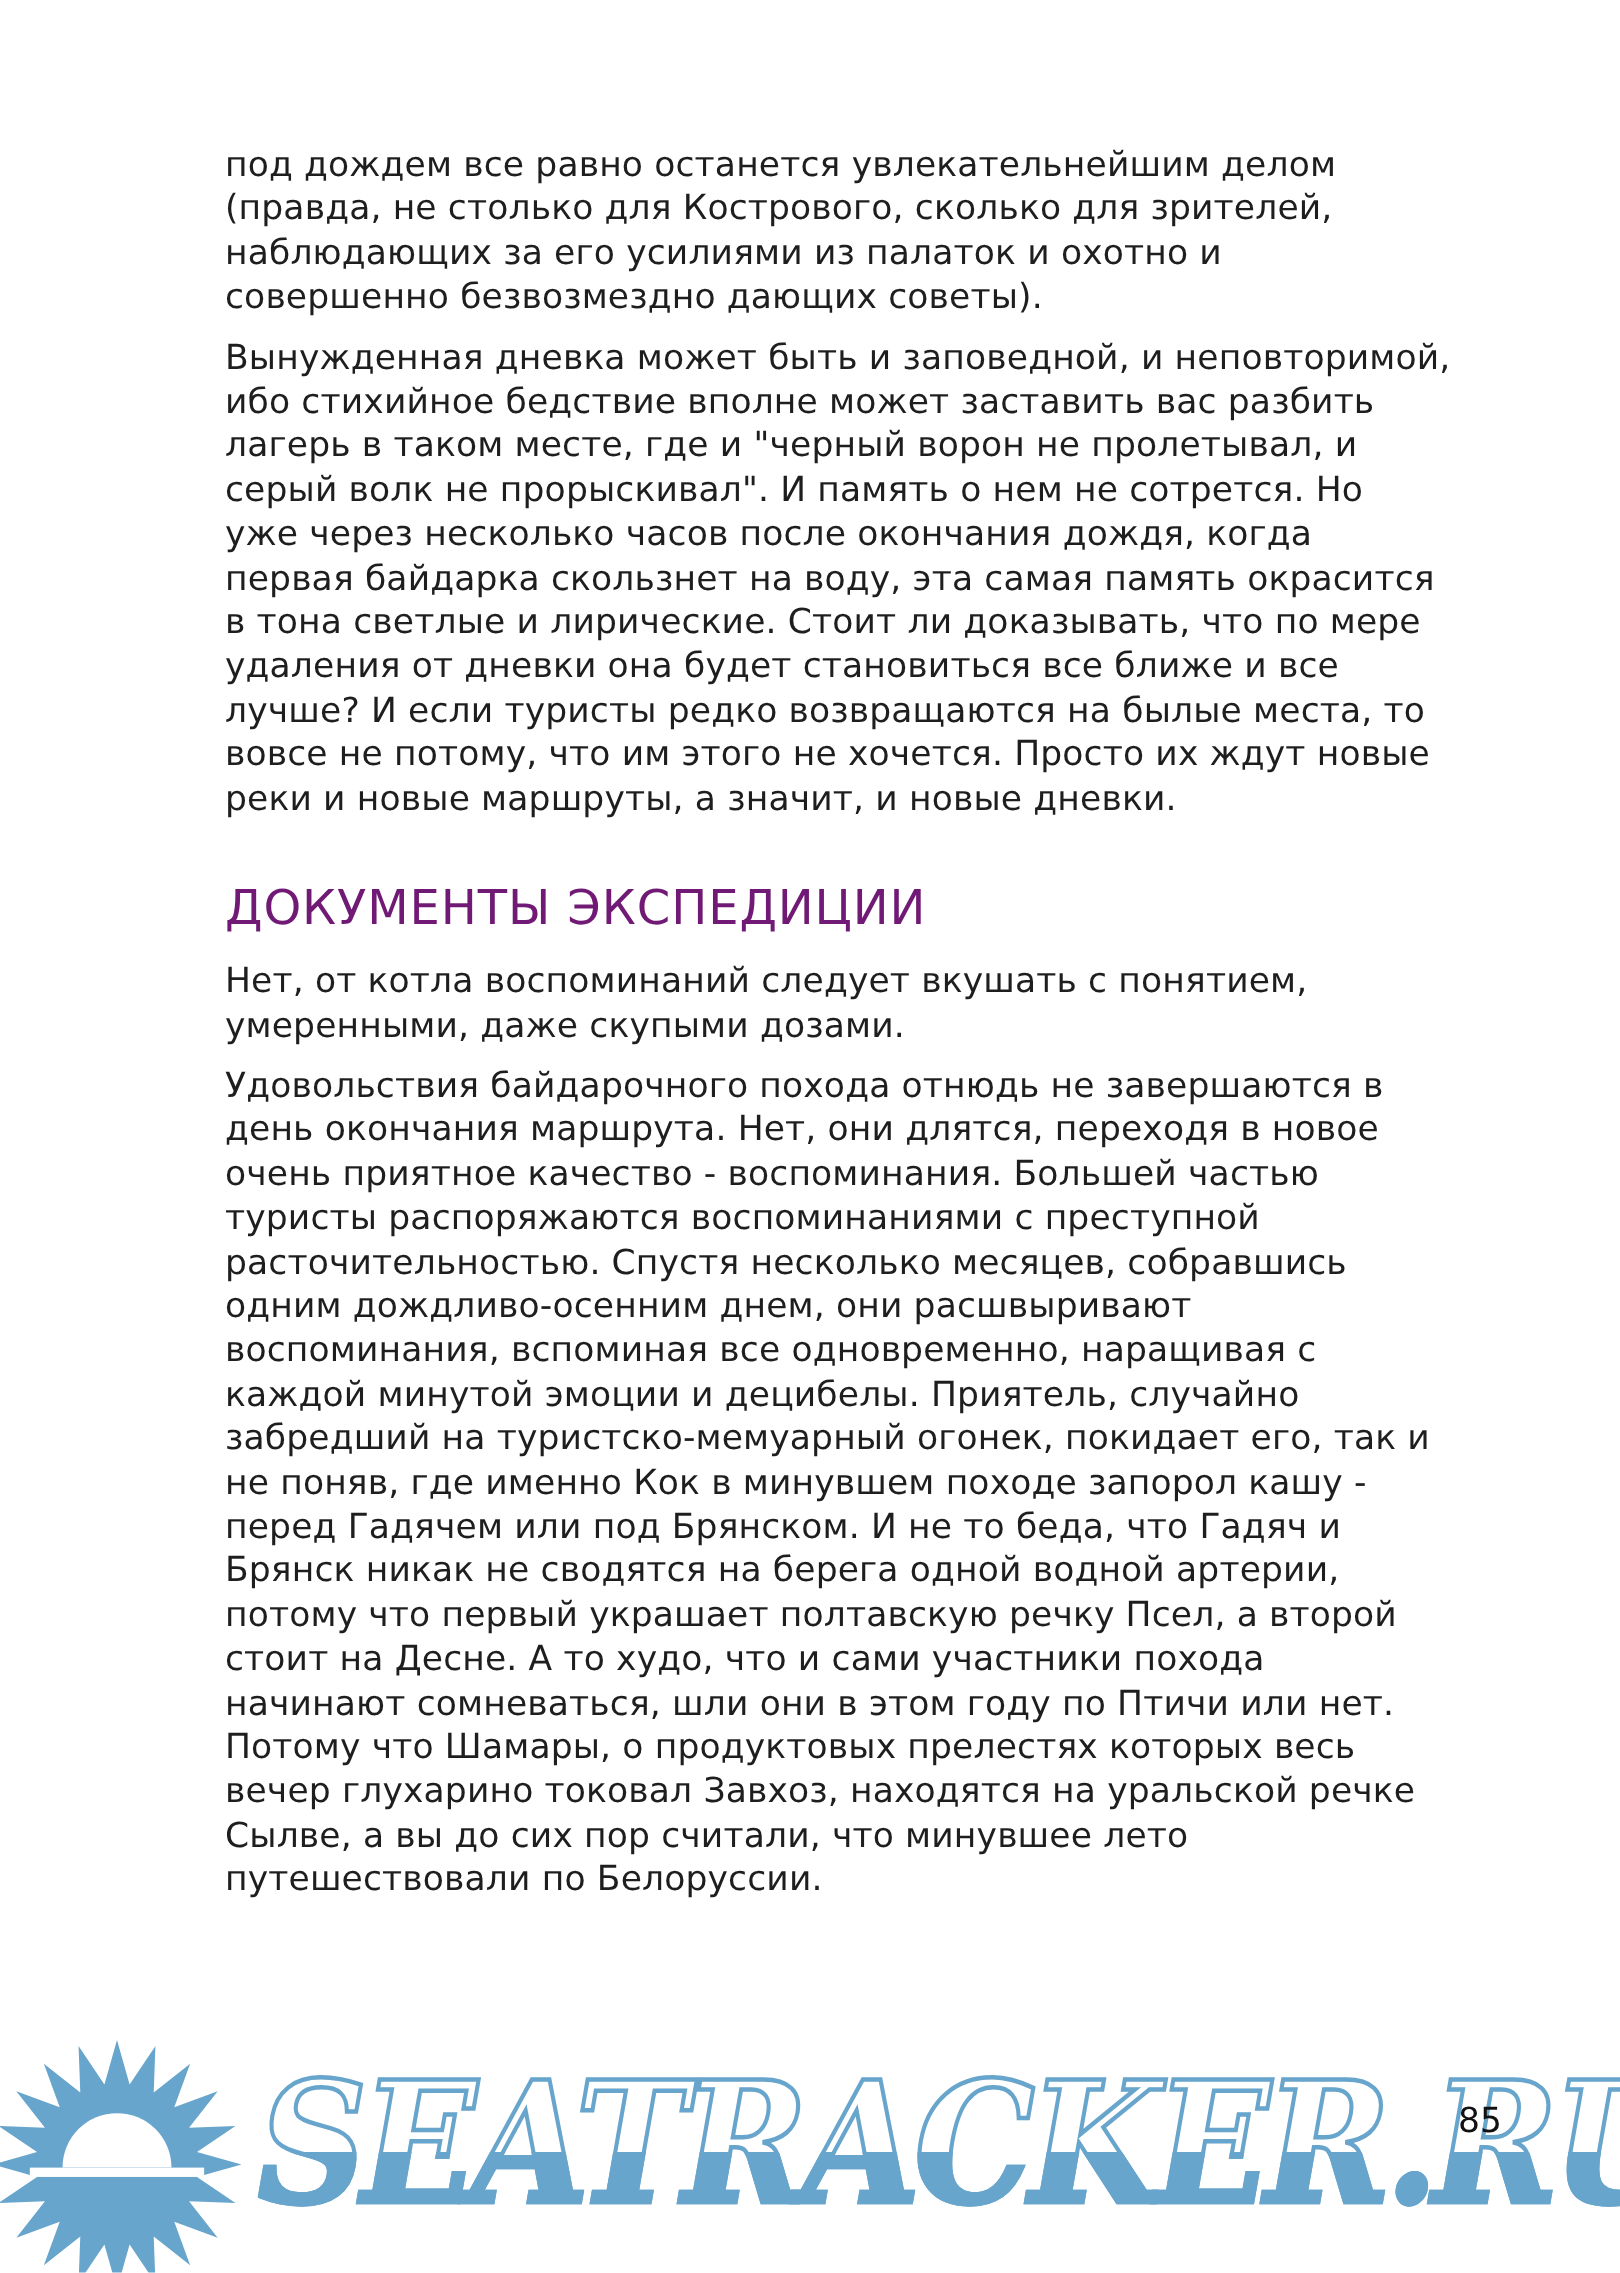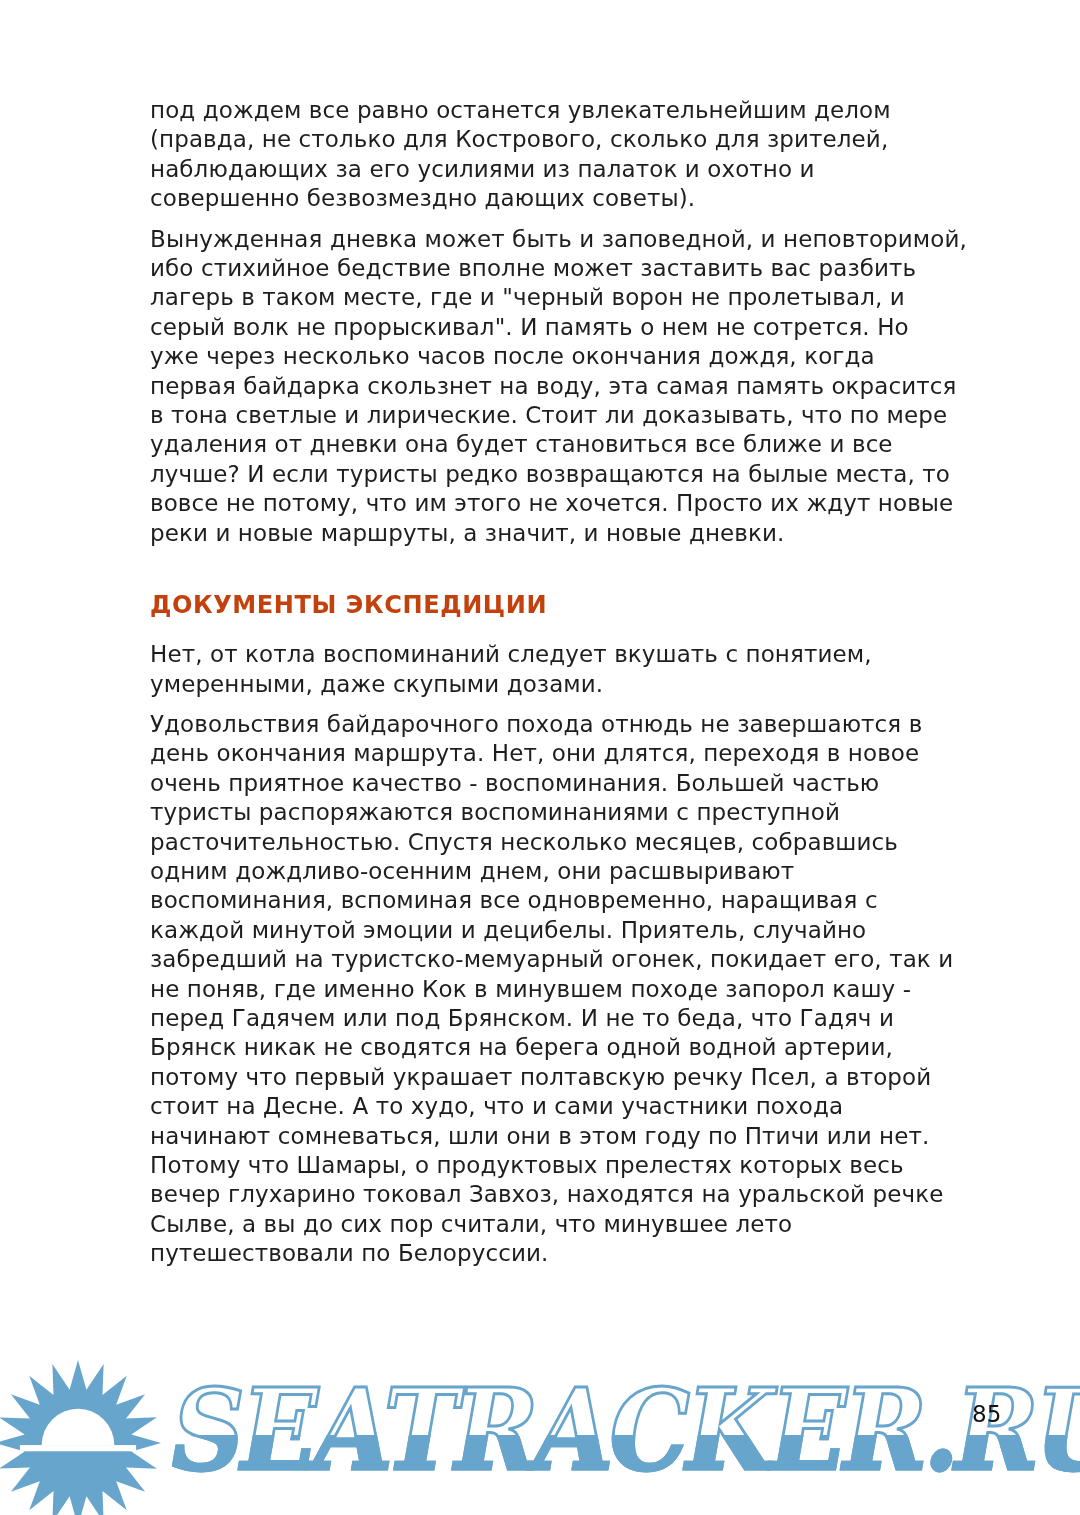--- a/index.html
+++ b/index.html
@@ -29,24 +29,24 @@
   }
   .content p {
     margin: 0 0 11px 0;
     font-size: 23px;
     line-height: 29.4px;
     white-space: pre-line;
     letter-spacing: 0.1px;
   }
   .content h1 {
     margin: 38px 0 16px 0;
-    font-size: 24px;
+    font-size: 32px;
     line-height: 38px;
-    font-weight: bold;
-    color: #c2410c;
+    font-weight: normal;
+    color: #701a75;
     letter-spacing: 0.6px;
   }
   .page-number {
     position: absolute;
     left: 972px;
     top: 1401px;
     z-index: 3;
     font-size: 23px;
     color: #111111;
     text-align: right;

